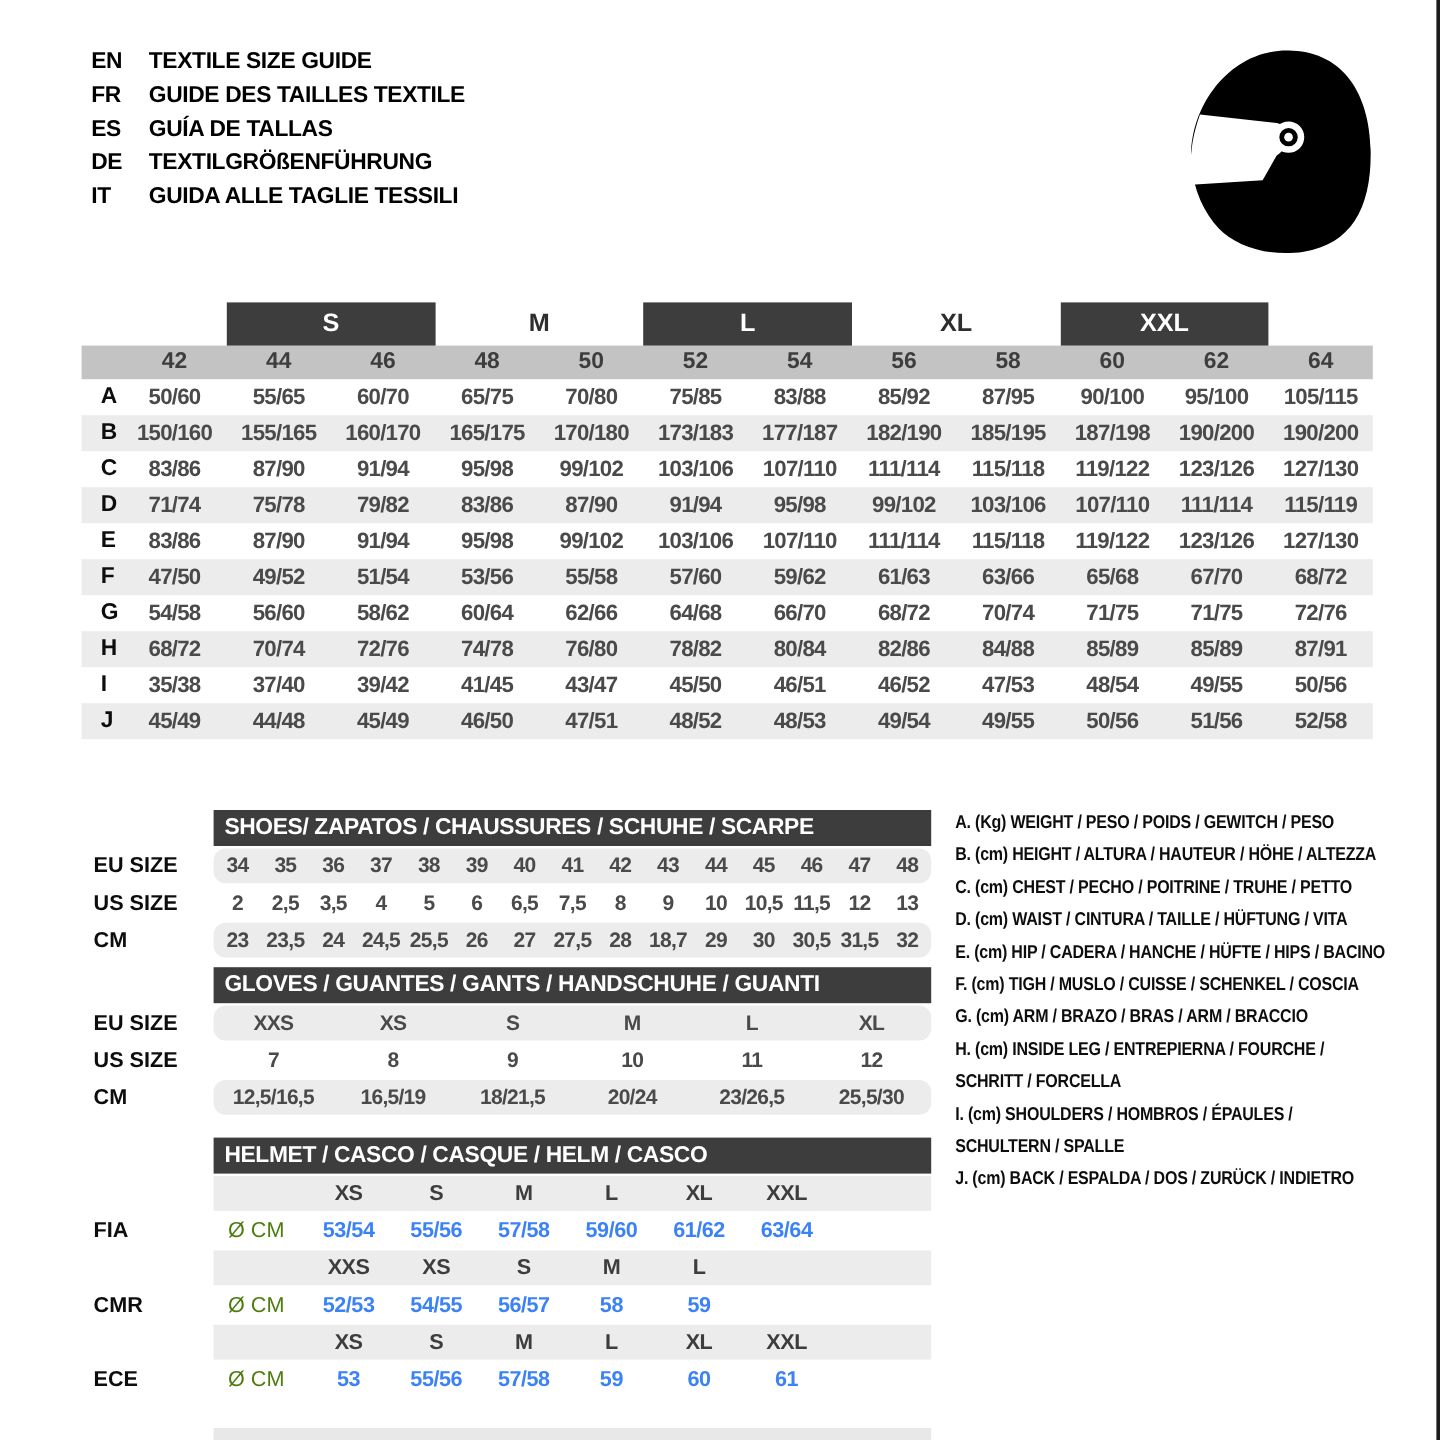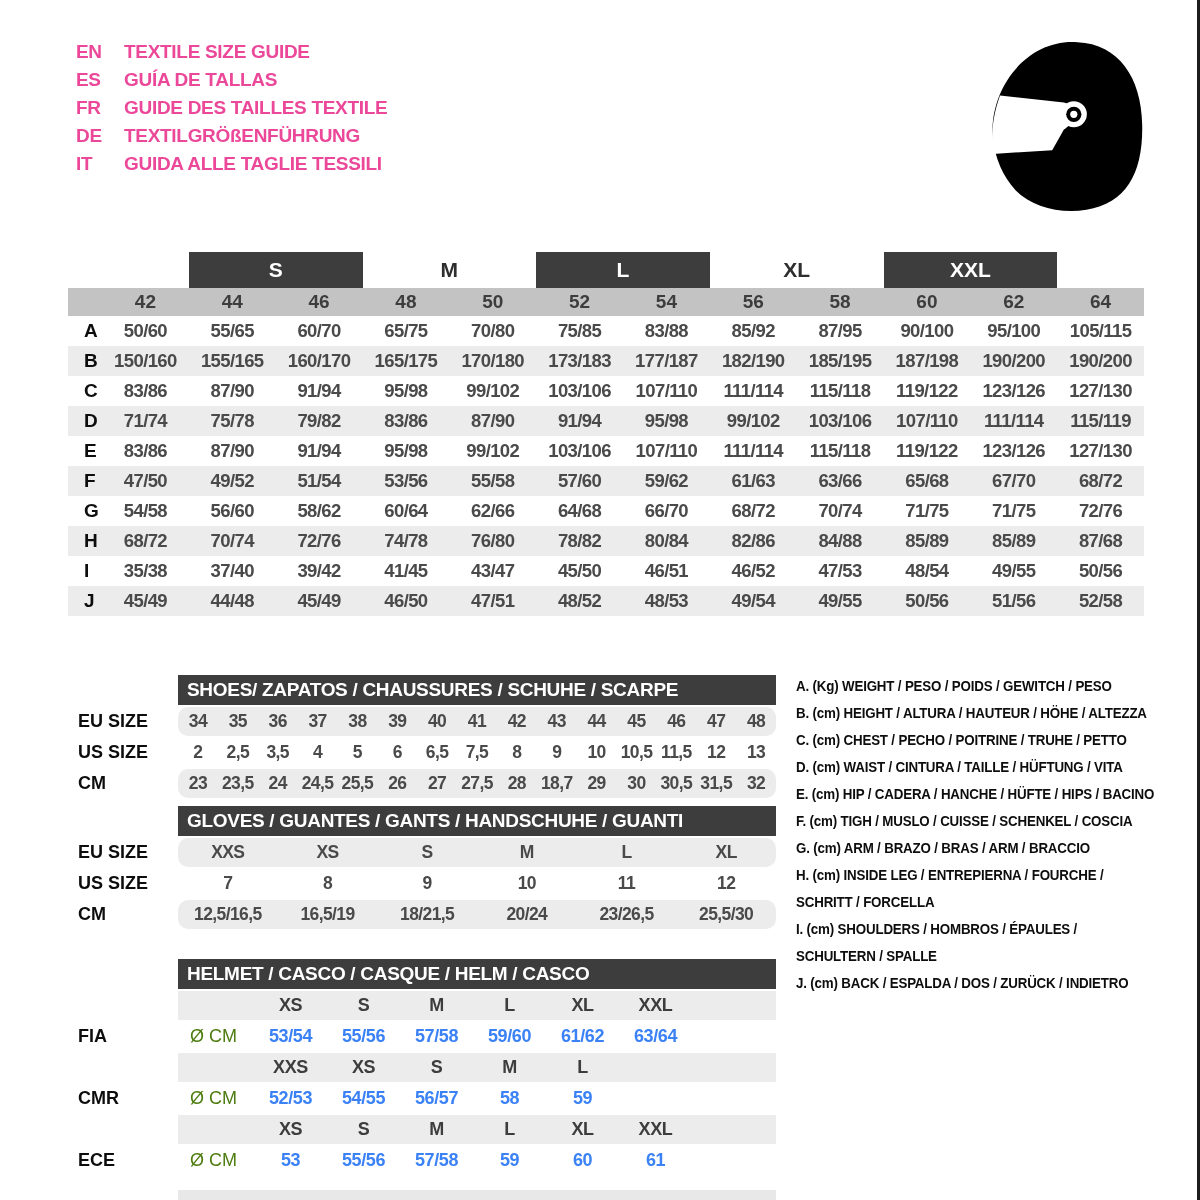--- a/index.html
+++ b/index.html
@@ -5,21 +5,21 @@
   * { box-sizing: border-box; }
   html,body { margin:0; padding:0; background:#ffffff; }
   body { width:1200px; height:1200px; font-family:"Liberation Sans", sans-serif; }
   .page { position:relative; width:1200px; height:1200px; background:#fff; overflow:hidden; }
 
   
   .right-edge { position:absolute; right:0; top:0; width:3px; height:1200px; background:#1c1c1c; }
 
   
   .langs { position:absolute; left:76px; top:38px; }
-  .lang-row { display:flex; height:28px; align-items:center; font-weight:bold; font-size:19px; letter-spacing:-0.3px; color:#ec4899; }
+  .lang-row { display:flex; height:28px; align-items:center; font-weight:bold; font-size:19px; letter-spacing:-0.3px; color:#000000; }
   .lang-code { width:48px; flex:0 0 48px; }
 
   
   .helmet-icon { position:absolute; left:973px; top:30px; width:198px; height:192px; }
 
   
   .main-table { position:absolute; left:68px; top:252px; width:1076px; }
   .group-row { display:grid; grid-template-columns:repeat(12,1fr); padding-left:34px; height:36px; }
   .gbox { background:#3d3d3d; color:#fff; display:flex; align-items:center; justify-content:center; font-weight:bold; font-size:21px; }
   .gplain { color:#2e2e2e; display:flex; align-items:center; justify-content:center; font-weight:bold; font-size:21px; }
@@ -37,21 +37,21 @@
   .subtitle { margin-left:110px; height:30px; background:#3d3d3d; color:#fff; font-weight:bold; font-size:19px; letter-spacing:-0.3px; display:flex; align-items:center; padding-left:9px; }
   .brow { display:grid; grid-template-columns:110px 1fr; height:29px; margin-top:2px; }
   .blabel { display:flex; align-items:center; font-weight:bold; font-size:18px; color:#0d0d0d; padding-left:10px; }
   .bband { display:grid;border-radius:10px; }
   .bandrows .brow:nth-of-type(odd) .bband { background:#ececec; }
   .cols15 { grid-template-columns:repeat(15,1fr); }
   .cols6  { grid-template-columns:repeat(6,1fr); }
   .bcell { display:flex; align-items:center; justify-content:center; font-weight:bold; font-size:17.5px; letter-spacing:-0.6px; color:#4a4a4a; }
 
   .gloves { margin-top:8px; }
-  .helmet-table { margin-top:30px; }
+  .helmet-table { margin-top:19px; }
   .hrow { display:grid; grid-template-columns:110px 1fr; height:29px; margin-top:2px; }
   .hband { display:grid; grid-template-columns:76px repeat(6,73px) 1fr; }
   .hband.graysizes { background:#ececec; }
   .hcell { display:flex; align-items:center; justify-content:center; font-weight:bold; font-size:18px; letter-spacing:-0.4px; color:#3d3d3d; }
   .hband.valrow .hcell { color:#3b82f6; }
   .hunit { display:flex; align-items:center; font-weight:normal; font-size:18px; color:#4d7c0f; padding-left:12px; }
   .contents { display:contents; }
 
   
   .legend { position:absolute; left:796px; top:672px; width:400px; }
@@ -67,27 +67,27 @@
   <div class="right-edge"></div>
 
   <div class="langs">
 
       <div class="lang-row">
         <span class="lang-code">EN</span>
         <span class="lang-title">TEXTILE SIZE GUIDE</span>
       </div>
 
       <div class="lang-row">
+        <span class="lang-code">FR</span>
+        <span class="lang-title">GUIDE DES TAILLES TEXTILE</span>
+      </div>
+
+      <div class="lang-row">
         <span class="lang-code">ES</span>
         <span class="lang-title">GUÍA DE TALLAS</span>
-      </div>
-
-      <div class="lang-row">
-        <span class="lang-code">FR</span>
-        <span class="lang-title">GUIDE DES TAILLES TEXTILE</span>
       </div>
 
       <div class="lang-row">
         <span class="lang-code">DE</span>
         <span class="lang-title">TEXTILGRÖßENFÜHRUNG</span>
       </div>
 
       <div class="lang-row">
         <span class="lang-code">IT</span>
         <span class="lang-title">GUIDA ALLE TAGLIE TESSILI</span>
@@ -369,21 +369,21 @@
               <div class="mcell">80/84</div>
 
               <div class="mcell">82/86</div>
 
               <div class="mcell">84/88</div>
 
               <div class="mcell">85/89</div>
 
               <div class="mcell">85/89</div>
 
-              <div class="mcell">87/68</div>
+              <div class="mcell">87/91</div>
             </div>
         </div>
 
         <div class="mrow">
           <div class="mlabel">I</div>
           <div class="mvals">
 
               <div class="mcell">35/38</div>
 
               <div class="mcell">37/40</div>

